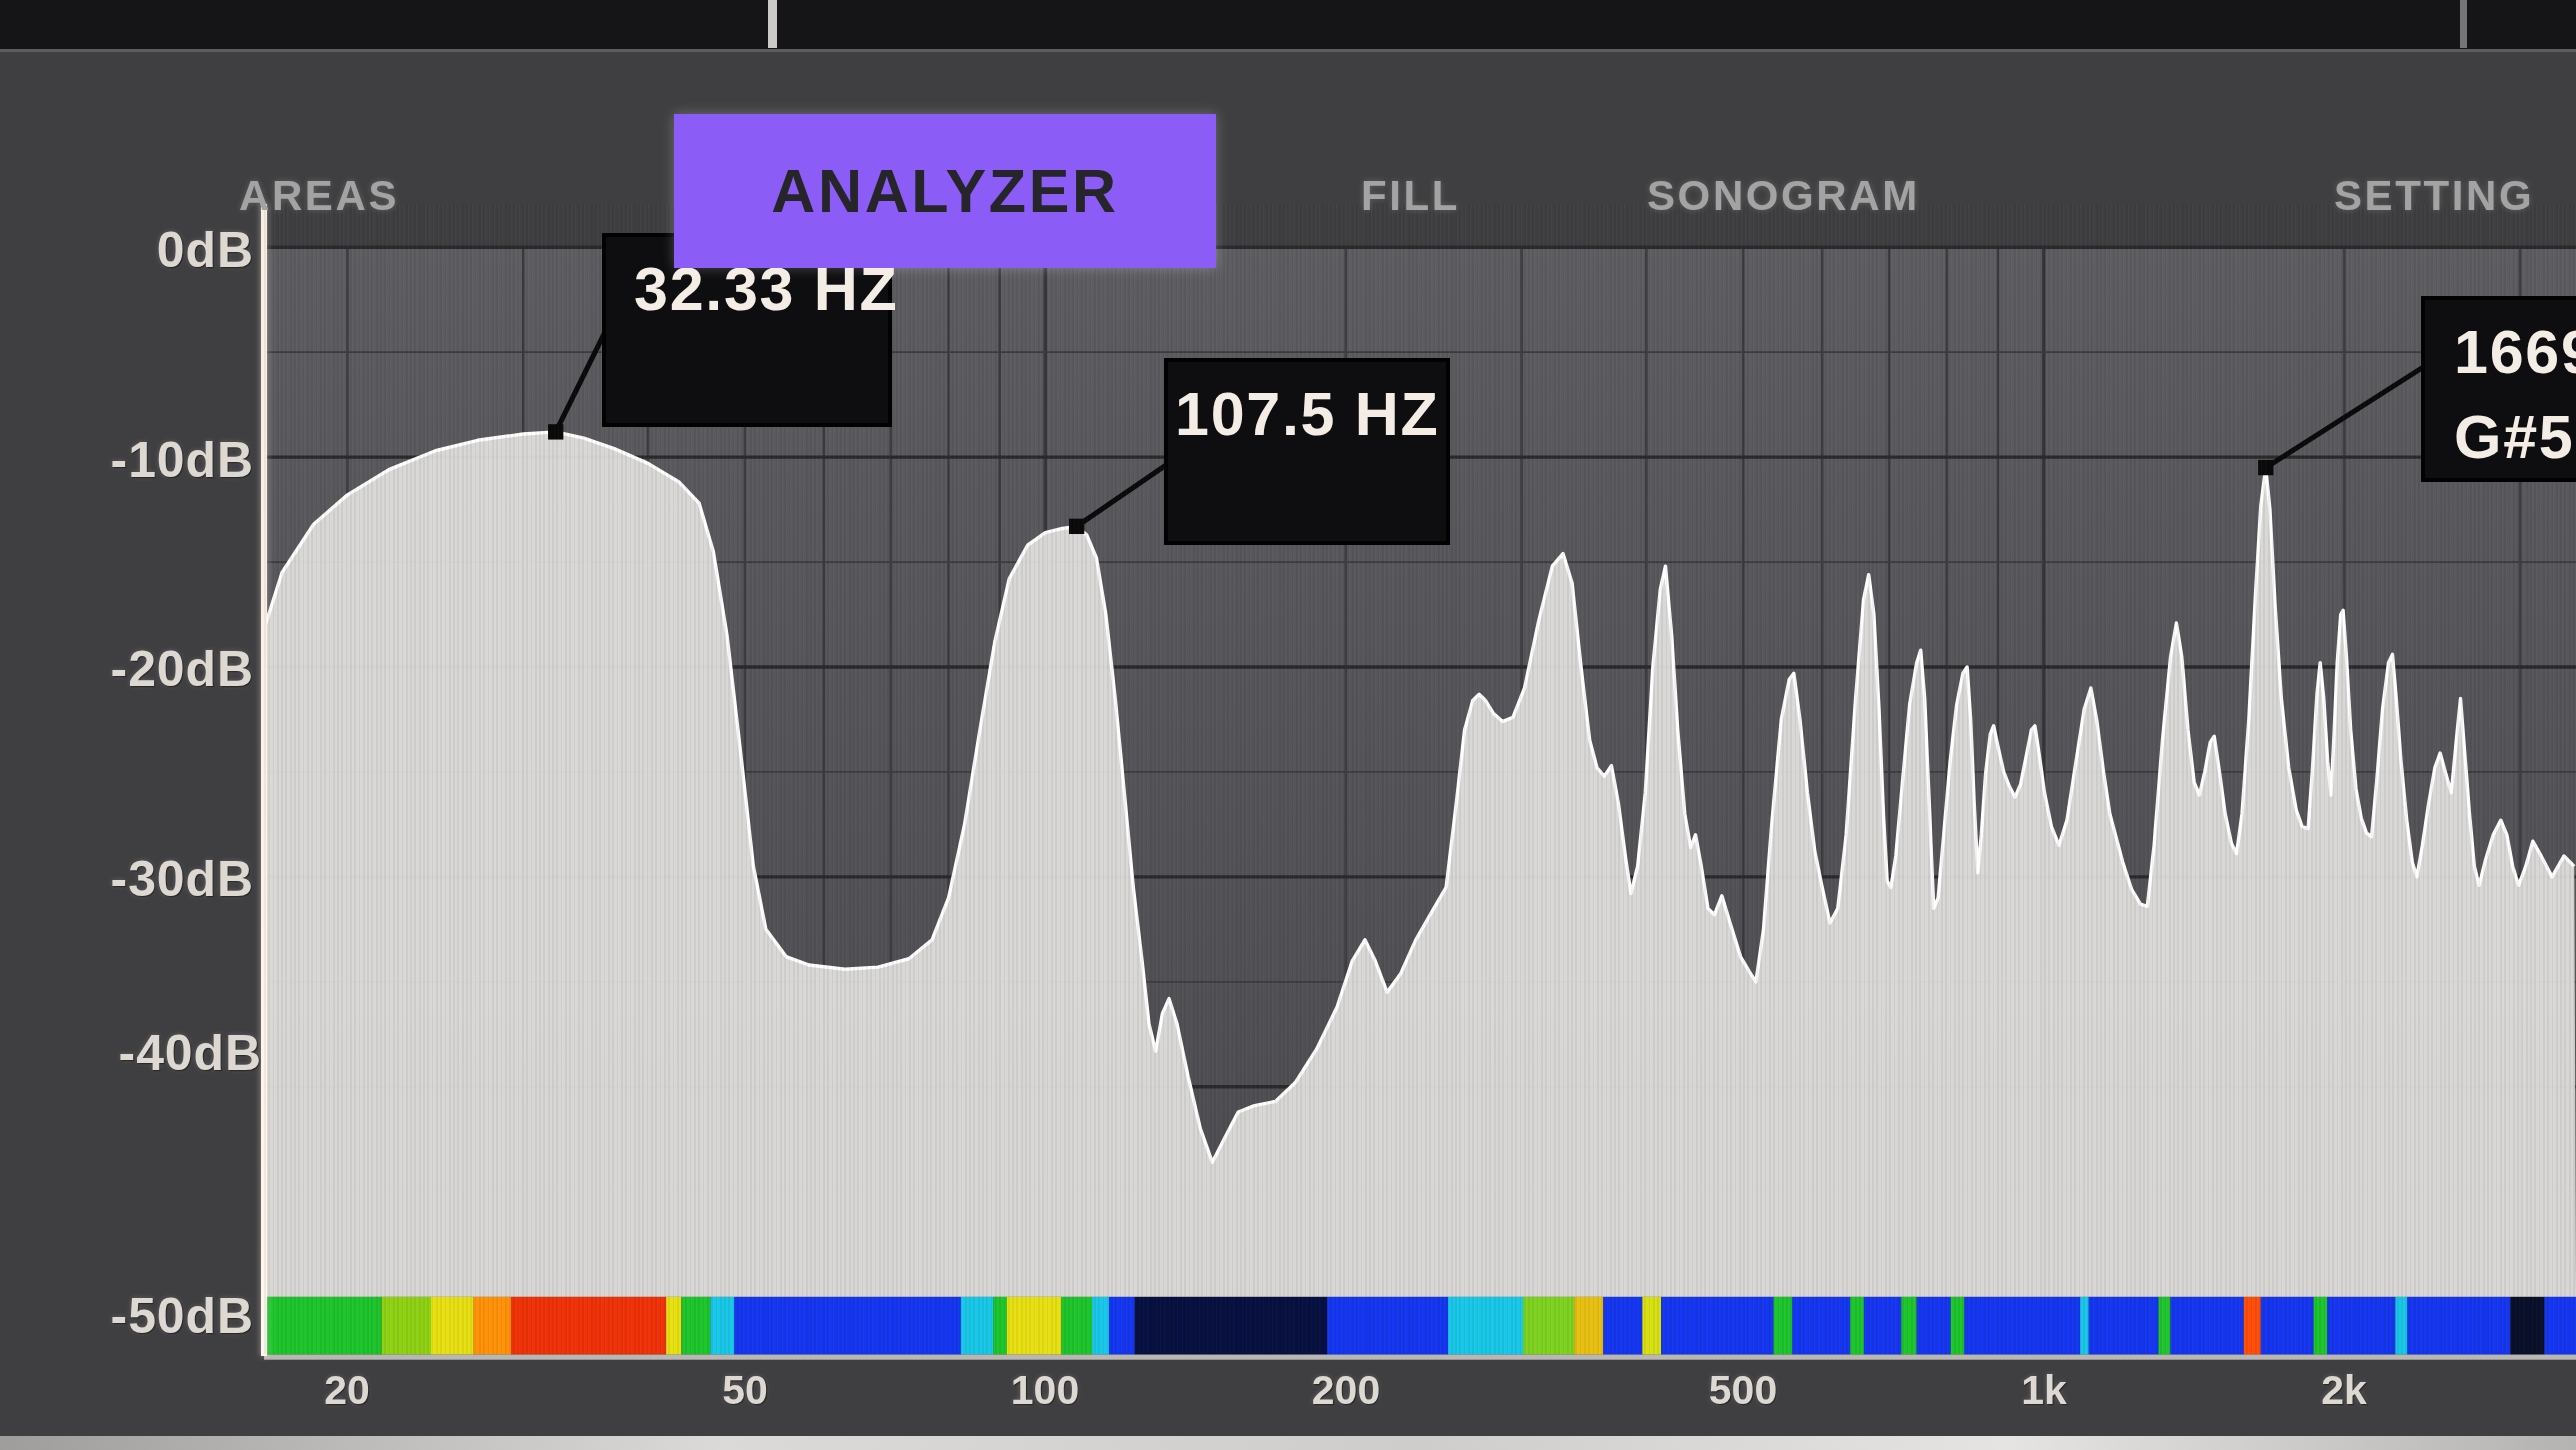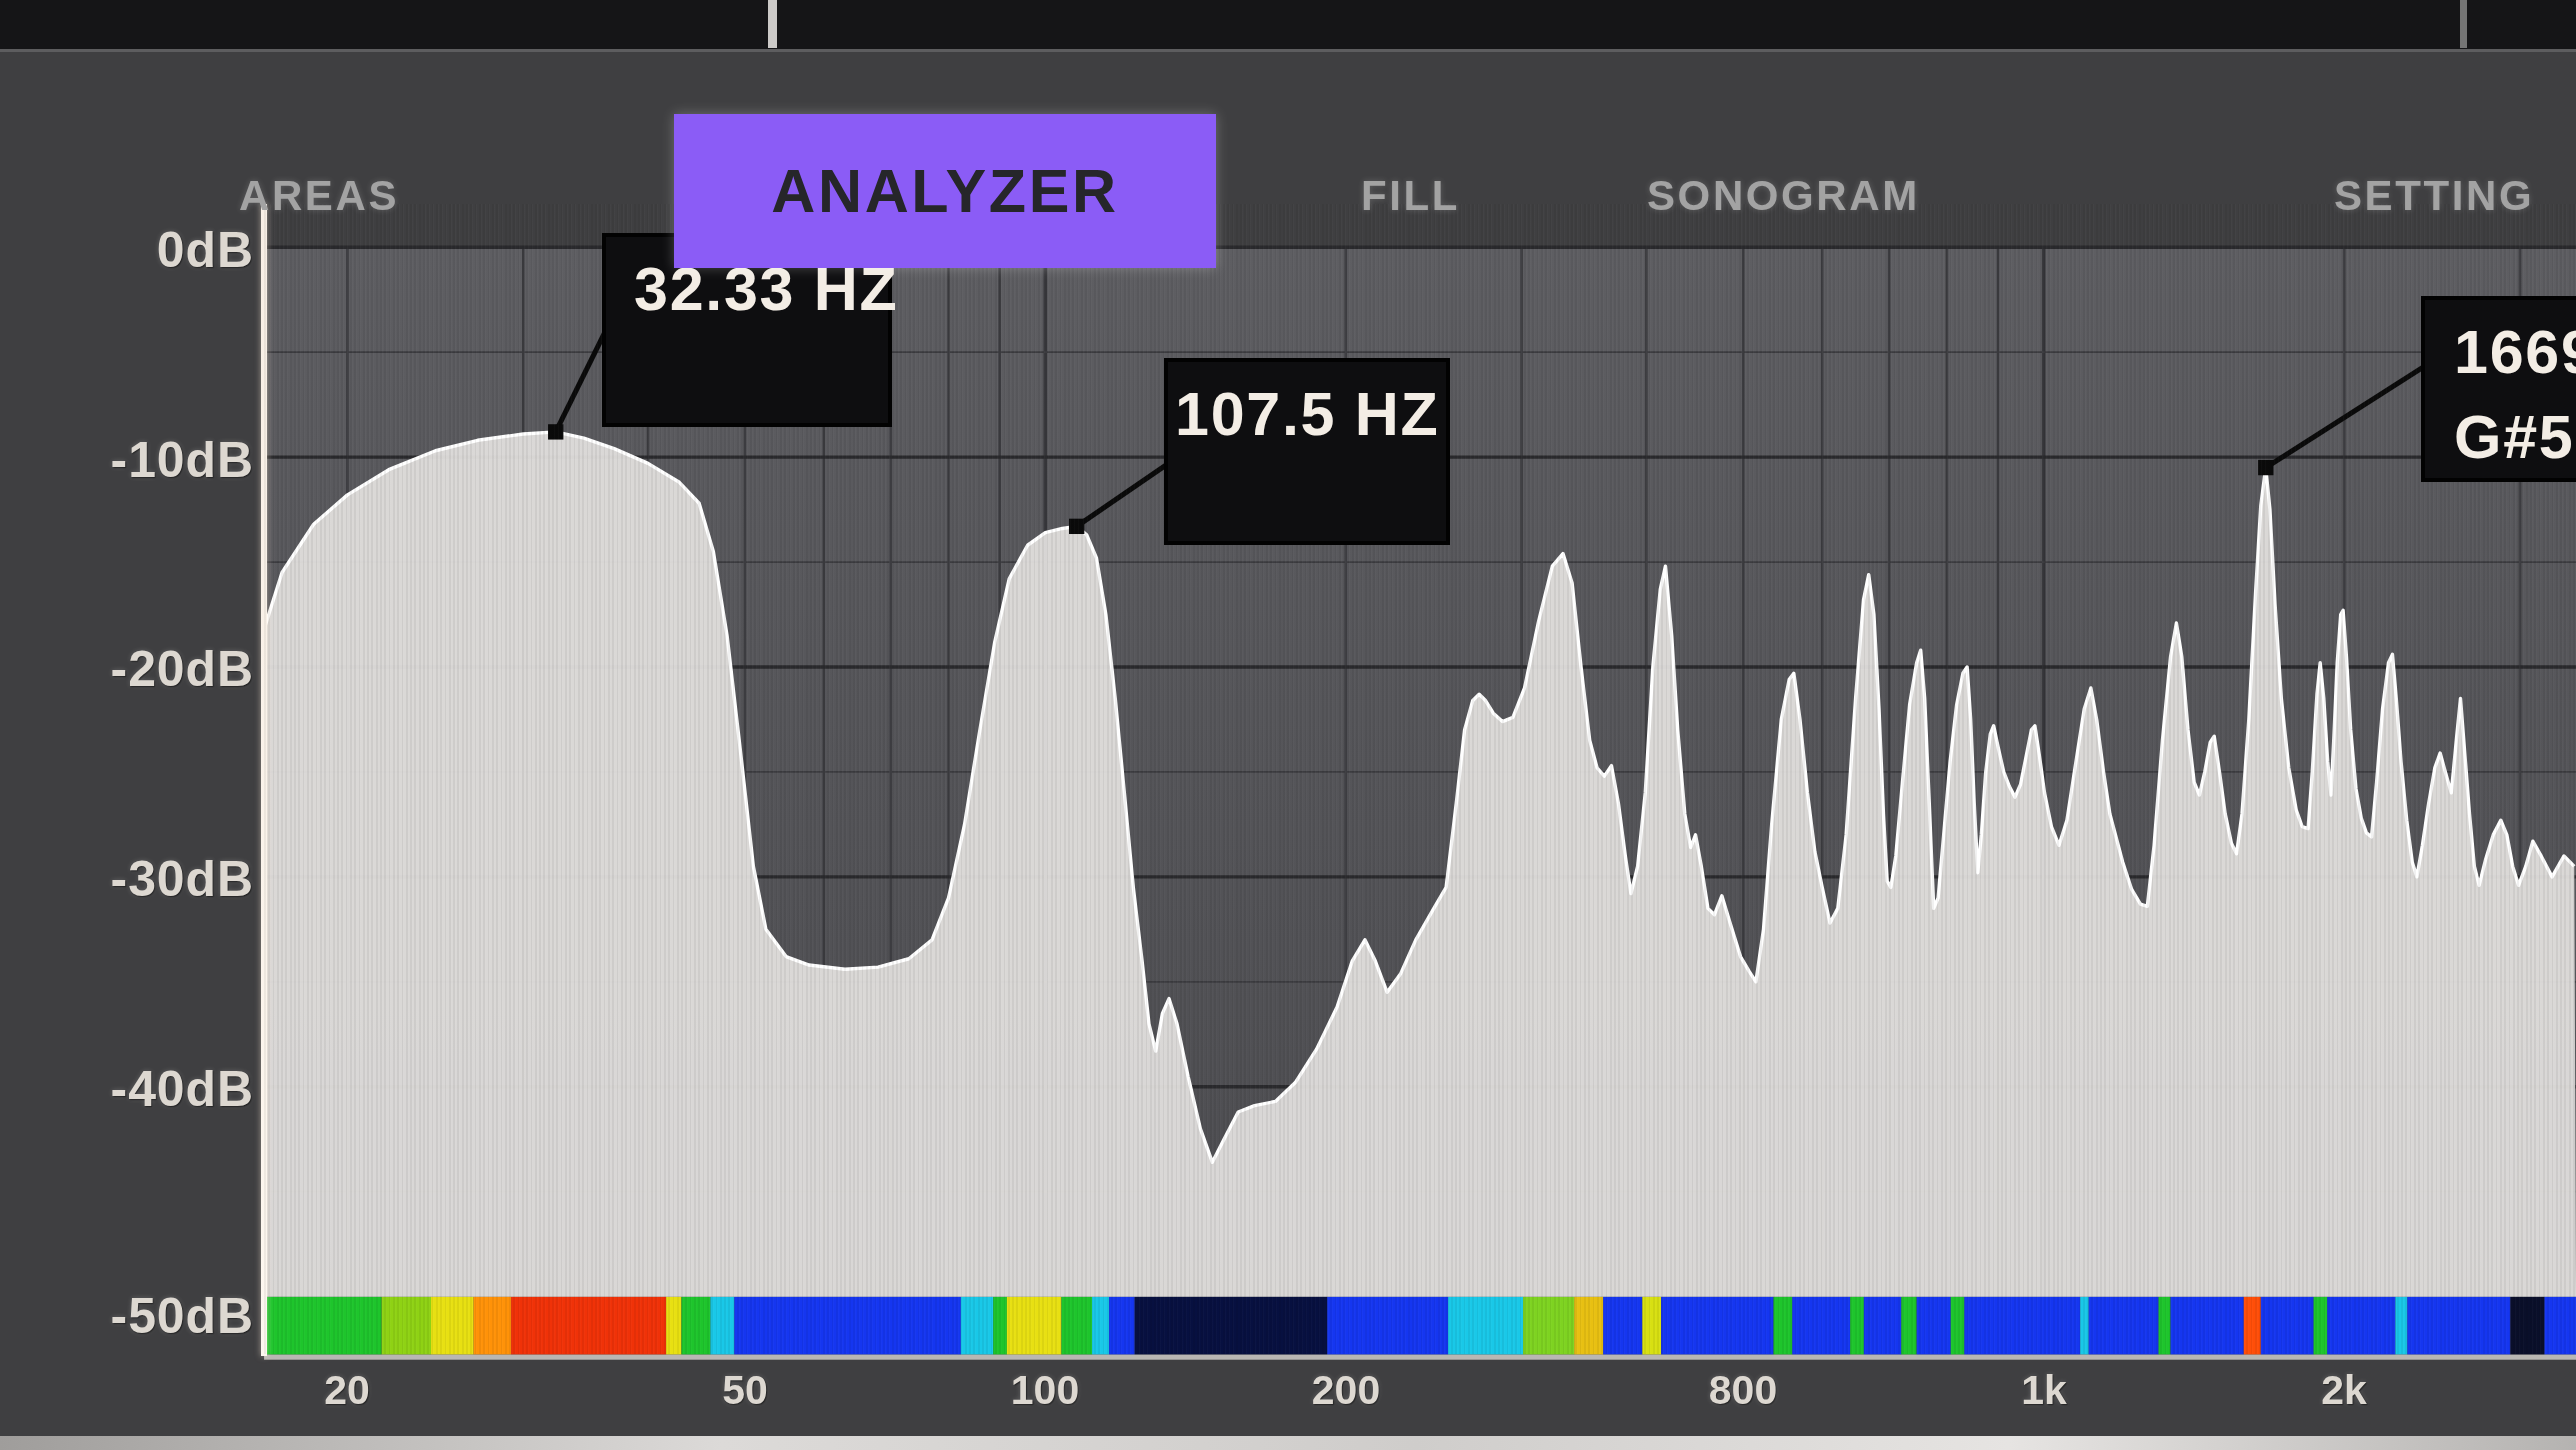--- a/index.html
+++ b/index.html
@@ -148,30 +148,30 @@
     </svg>
 
   <div class="y-axis-line"></div>
   <div class="scanlines"></div>
 
   <div>
     <div class="db-label" style="top: 221px;">0dB</div>
     <div class="db-label" style="top: 431px;">-10dB</div>
     <div class="db-label" style="top: 640px;">-20dB</div>
     <div class="db-label" style="top: 850px;">-30dB</div>
-    <div class="db-label" style="top: 1060px;">-40dB</div>
+    <div class="db-label" style="top: 1024px; padding-left: 8px;">-40dB</div>
     <div class="db-label" style="top: 1287px;">-50dB</div>
   </div>
 
   <div>
     <div class="freq-label" style="left: 347px;">20</div>
     <div class="freq-label" style="left: 745px;">50</div>
     <div class="freq-label" style="left: 1045px;">100</div>
     <div class="freq-label" style="left: 1346px;">200</div>
-    <div class="freq-label" style="left: 1743px;">800</div>
+    <div class="freq-label" style="left: 1743px;">500</div>
     <div class="freq-label" style="left: 2044px;">1k</div>
     <div class="freq-label" style="left: 2344px;">2k</div>
   </div>
 
   <div class="peak-box pk1">
     <div>32.33 HZ</div>
   </div>
   <div class="peak-box pk2">
     <div>107.5 HZ</div>
   </div>

